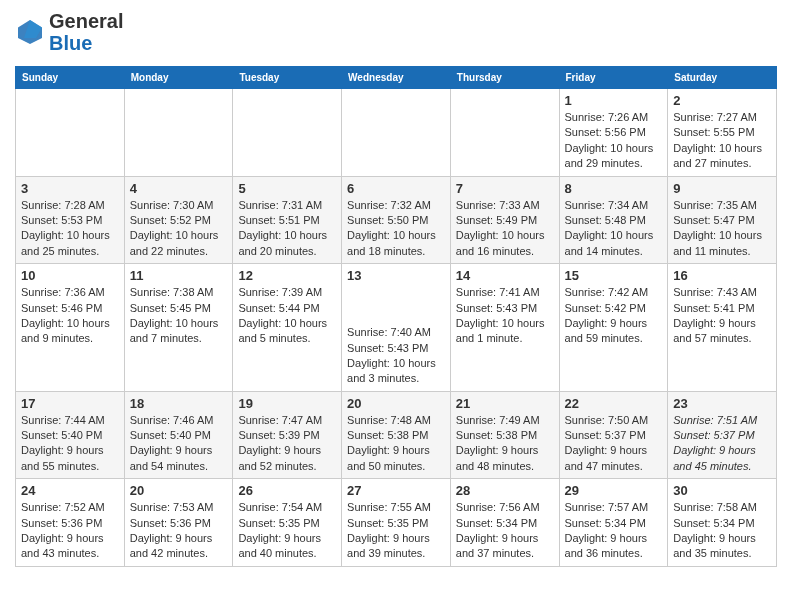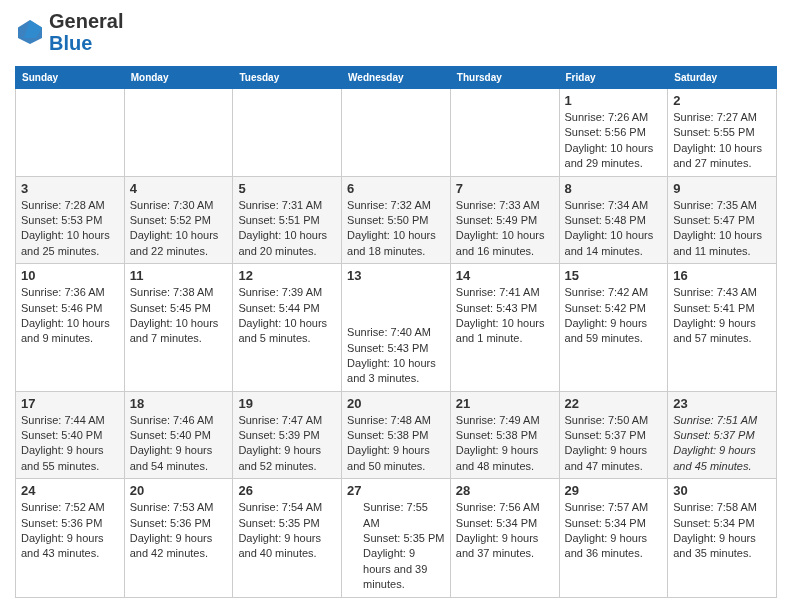--- a/index.html
+++ b/index.html
@@ -220,21 +220,21 @@
 Daylight: 9 hours and 42 minutes.</div>
           </td>
           <td>
             <span class="day-num">26</span>
             <div class="day-info" style="white-space: pre-line;">Sunrise: 7:54 AM
 Sunset: 5:35 PM
 Daylight: 9 hours and 40 minutes.</div>
           </td>
           <td>
             <span class="day-num">27</span>
-            <div class="day-info" style="white-space: pre-line; margin-left: 16px;">Sunrise: 7:55 AM
+            <div class="day-info" style="white-space: pre-line;">Sunrise: 7:55 AM
 Sunset: 5:35 PM
 Daylight: 9 hours and 39 minutes.</div>
           </td>
           <td>
             <span class="day-num">28</span>
             <div class="day-info" style="white-space: pre-line;">Sunrise: 7:56 AM
 Sunset: 5:34 PM
 Daylight: 9 hours and 37 minutes.</div>
           </td>
           <td>

